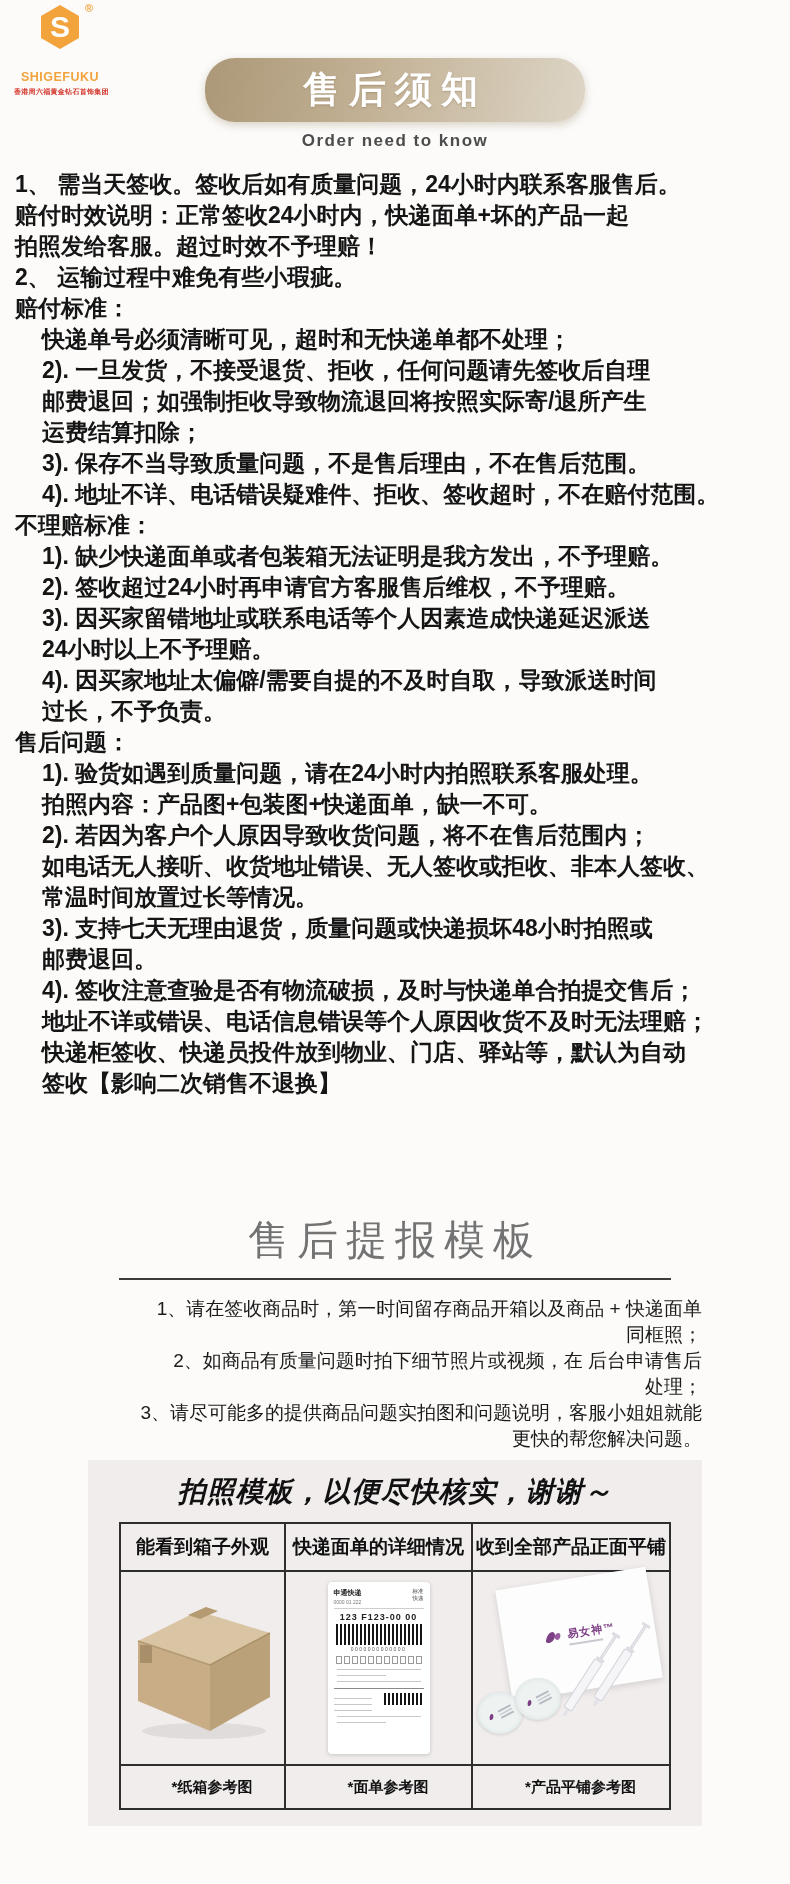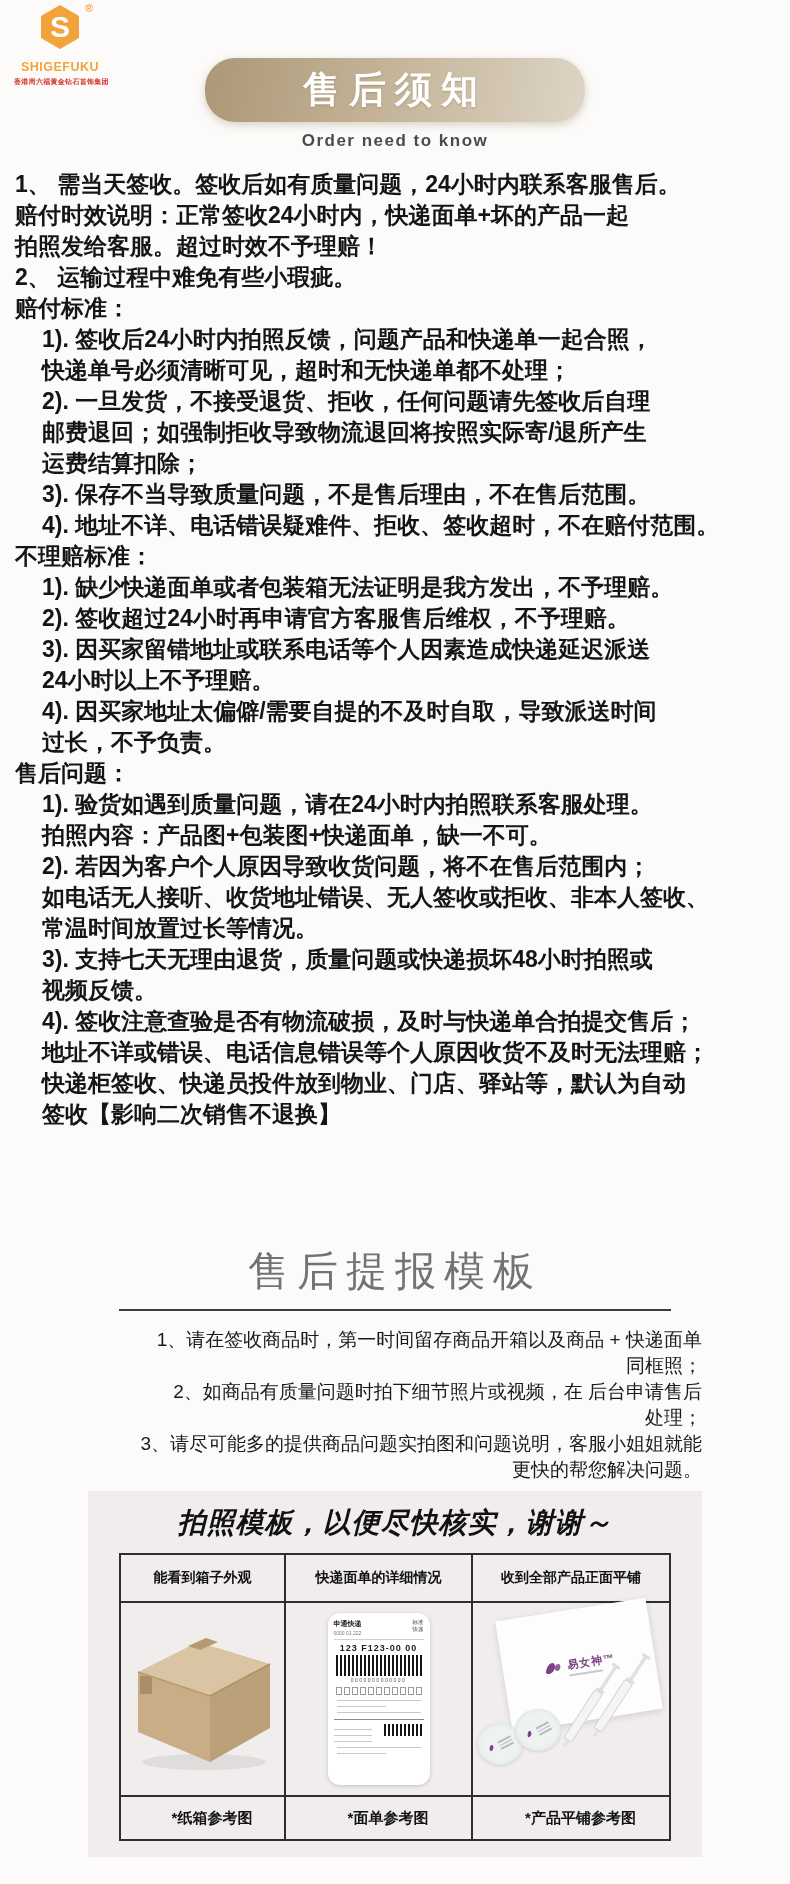--- a/index.html
+++ b/index.html
@@ -7,21 +7,21 @@
   .page {
     position:relative; width:790px; height:1884px; margin:0 auto;
     background:#fcfbfa; overflow:hidden;
     font-family:"Liberation Sans", sans-serif; color:#161616;
   }
 
   
   .brand { position:absolute; left:14px; top:4px; width:92px; text-align:center; }
   .brand .hex-wrap { position:relative; display:inline-block; }
   .brand .reg { position:absolute; top:-2px; right:-12px; font-size:11px; color:#f2a33c; font-weight:700; }
-  .brand-name { margin-top:6px; font-size:12.5px; font-weight:700; letter-spacing:.5px; color:#f2a33c;text-align:center; }
+  .brand-name { margin-top:16px; font-size:12.5px; font-weight:700; letter-spacing:.5px; color:#f2a33c;text-align:center; }
   .brand-sub  { margin-top:3px; font-size:7px; color:#d4372c; font-weight:700; letter-spacing:.3px; white-space:nowrap; }
 
   
   .banner-wrap { padding-top:58px; text-align:center; }
   .banner-pill {
     display:inline-block; min-width:380px; padding:7px 44px; border-radius:30px;
     background:linear-gradient(100deg,#ac9878 0%,#c3b296 45%,#ddd5c6 100%);
     box-shadow:0 3px 8px rgba(150,130,95,.35);
   }
   .banner-pill span {
@@ -40,31 +40,31 @@
   .report-title { font-size:41px; line-height:50px; font-weight:400; letter-spacing:8px; color:#737373; }
   .report-rule { width:552px; height:0; border:none; border-top:2.5px solid #3c3c3c; margin:13px auto 0; }
   .report-list { margin:16px 88px 0 95px; text-align:right; }
   .report-line { font-size:19px; line-height:26px; font-weight:500; color:#1a1a1a; white-space:nowrap; }
 
   
   .photo-panel { width:614px; margin:8px auto 0; background:#f0edec; padding:14px 0 16px; }
   .photo-title { text-align:center; font-size:28px; line-height:36px; font-weight:700; color:#111; letter-spacing:1px;font-style:italic; }
   table.photo-table { width:552px; margin:12px auto 0; border-collapse:collapse; }
   .photo-table th, .photo-table td { border:2px solid #2e2e2e; text-align:center; vertical-align:middle; }
-  .photo-table th { height:48px; font-size:14px; font-weight:700; color:#111; }
+  .photo-table th { height:48px; font-size:19px; font-weight:700; color:#111; }
   .photo-table td.img-cell { height:194px; }
   .photo-table td.cap-cell { height:44px; font-size:15px; font-weight:700; color:#111;padding-left:19px; }
   .c1{width:30%;} .c2{width:34%;} .c3{width:36%;}
 
   
   .box-illu { display:block; margin:0 auto; }
 
   
   .ship-label {
-    width:102px; height:172px; margin:6px auto; background:#fff; border-radius:12px;
+    width:102px; height:172px; margin:6px auto; background:#fff; border-radius:4px;
     box-shadow:0 1px 4px rgba(0,0,0,.18); padding:6px 6px 4px; text-align:left; color:#333;
   }
   .sl-head { display:flex; justify-content:space-between; align-items:flex-start; }
   .sl-courier { font-size:7px; font-weight:700; color:#222; }
   .sl-no { font-size:5px; color:#777; margin-top:1px; }
   .sl-service { font-size:5.5px; color:#444; text-align:right; line-height:1.3; white-space:pre-line; }
   .sl-sort { border-top:1px solid #cfcfcf; margin-top:3px; padding-top:3px; text-align:center;
              font-size:9px; font-weight:700; letter-spacing:1px; color:#222; }
   .sl-barcode { width:86px; height:21px; margin:2px auto 1px;
     background:repeating-linear-gradient(90deg,#151515 0,#151515 2px,#fff 2px,#fff 4px); }
@@ -126,42 +126,41 @@
     <div class="banner-sub">Order need to know</div>
   </div>
 
   <div class="notice">
 
   <p class="notice-line">1、 需当天签收。签收后如有质量问题，24小时内联系客服售后。</p>
       <p class="notice-line">赔付时效说明：正常签收24小时内，快递面单+坏的产品一起</p>
       <p class="notice-line">拍照发给客服。超过时效不予理赔！</p>
       <p class="notice-line">2、 运输过程中难免有些小瑕疵。</p>
       <p class="notice-line">赔付标准：</p>
-      <p class="notice-line indent">1). 签收后24小时内拍照反馈，问题产品和快递单一起合照，</p>
       <p class="notice-line indent">快递单号必须清晰可见，超时和无快递单都不处理；</p>
       <p class="notice-line indent">2). 一旦发货，不接受退货、拒收，任何问题请先签收后自理</p>
       <p class="notice-line indent">邮费退回；如强制拒收导致物流退回将按照实际寄/退所产生</p>
       <p class="notice-line indent">运费结算扣除；</p>
       <p class="notice-line indent">3). 保存不当导致质量问题，不是售后理由，不在售后范围。</p>
       <p class="notice-line indent">4). 地址不详、电话错误疑难件、拒收、签收超时，不在赔付范围。</p>
       <p class="notice-line">不理赔标准：</p>
       <p class="notice-line indent">1). 缺少快递面单或者包装箱无法证明是我方发出，不予理赔。</p>
       <p class="notice-line indent">2). 签收超过24小时再申请官方客服售后维权，不予理赔。</p>
       <p class="notice-line indent">3). 因买家留错地址或联系电话等个人因素造成快递延迟派送</p>
       <p class="notice-line indent">24小时以上不予理赔。</p>
       <p class="notice-line indent">4). 因买家地址太偏僻/需要自提的不及时自取，导致派送时间</p>
       <p class="notice-line indent">过长，不予负责。</p>
       <p class="notice-line">售后问题：</p>
       <p class="notice-line indent">1). 验货如遇到质量问题，请在24小时内拍照联系客服处理。</p>
       <p class="notice-line indent">拍照内容：产品图+包装图+快递面单，缺一不可。</p>
       <p class="notice-line indent">2). 若因为客户个人原因导致收货问题，将不在售后范围内；</p>
       <p class="notice-line indent">如电话无人接听、收货地址错误、无人签收或拒收、非本人签收、</p>
       <p class="notice-line indent">常温时间放置过长等情况。</p>
       <p class="notice-line indent">3). 支持七天无理由退货，质量问题或快递损坏48小时拍照或</p>
-      <p class="notice-line indent">视频反馈。</p>
+      <p class="notice-line indent">邮费退回。</p>
       <p class="notice-line indent">4). 签收注意查验是否有物流破损，及时与快递单合拍提交售后；</p>
       <p class="notice-line indent">地址不详或错误、电话信息错误等个人原因收货不及时无法理赔；</p>
       <p class="notice-line indent">快递柜签收、快递员投件放到物业、门店、驿站等，默认为自动</p>
       <p class="notice-line indent">签收【影响二次销售不退换】</p>
     </div>
 
   <div class="report">
     <div class="report-title">售后提报模板</div>
     <hr class="report-rule">
     <div class="report-list">

